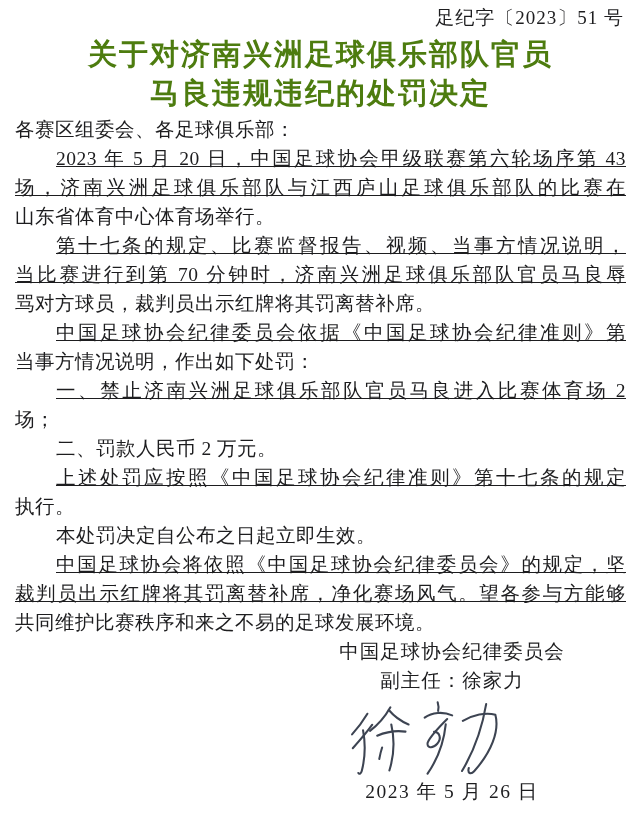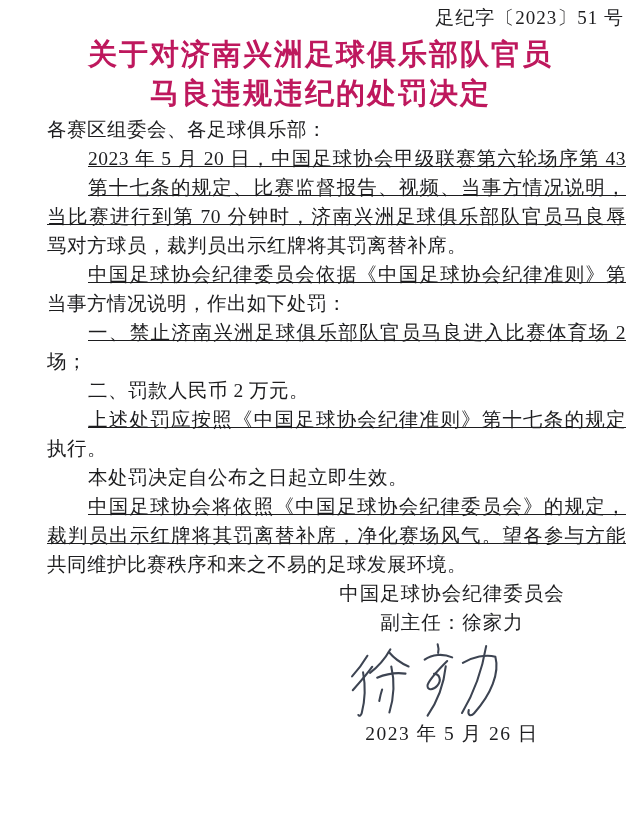--- a/index.html
+++ b/index.html
@@ -22,23 +22,23 @@
     letter-spacing: 1px;
     padding-right: 2px;
   }
   .title {
     text-align: center;
     font-weight: bold;
     font-size: 29px;
     line-height: 39px;
     margin-top: 5px;
     letter-spacing: 2px;
-    color: #be185d;
+    color: #4d7c0f;
   }
-  .doc-body { margin-top: 2px; margin-left: 32px; }
+  .doc-body { margin-top: 2px; }
   .line {
     font-size: 19.5px;
     line-height: 29px;
     height: 29px;
     letter-spacing: 0.5px;
     overflow: hidden;
   }
   .line.indent { text-indent: 41px; }
   .line.fill {
     text-align: justify;
@@ -75,20 +75,22 @@
   <div class="doc-number">足纪字〔2023〕51 号</div>
 
   <div class="title">
     <div>关于对济南兴洲足球俱乐部队官员</div>
     <div>马良违规违纪的处罚决定</div>
   </div>
 
   <div class="doc-body">
     <div class="line">各赛区组委会、各足球俱乐部：</div>
     <div class="line indent fill">2023 年 5 月 20 日，中国足球协会甲级联赛第六轮场序第 43</div>
+    <div class="line fill">场，济南兴洲足球俱乐部队与江西庐山足球俱乐部队的比赛在</div>
+    <div class="line">山东省体育中心体育场举行。</div>
     <div class="line indent fill">第十七条的规定、比赛监督报告、视频、当事方情况说明，</div>
     <div class="line fill">当比赛进行到第 70 分钟时，济南兴洲足球俱乐部队官员马良辱</div>
     <div class="line">骂对方球员，裁判员出示红牌将其罚离替补席。</div>
     <div class="line indent fill">中国足球协会纪律委员会依据《中国足球协会纪律准则》第</div>
     <div class="line">当事方情况说明，作出如下处罚：</div>
     <div class="line indent fill">一、禁止济南兴洲足球俱乐部队官员马良进入比赛体育场 2</div>
     <div class="line">场；</div>
     <div class="line indent">二、罚款人民币 2 万元。</div>
     <div class="line indent fill">上述处罚应按照《中国足球协会纪律准则》第十七条的规定</div>
     <div class="line">执行。</div>

